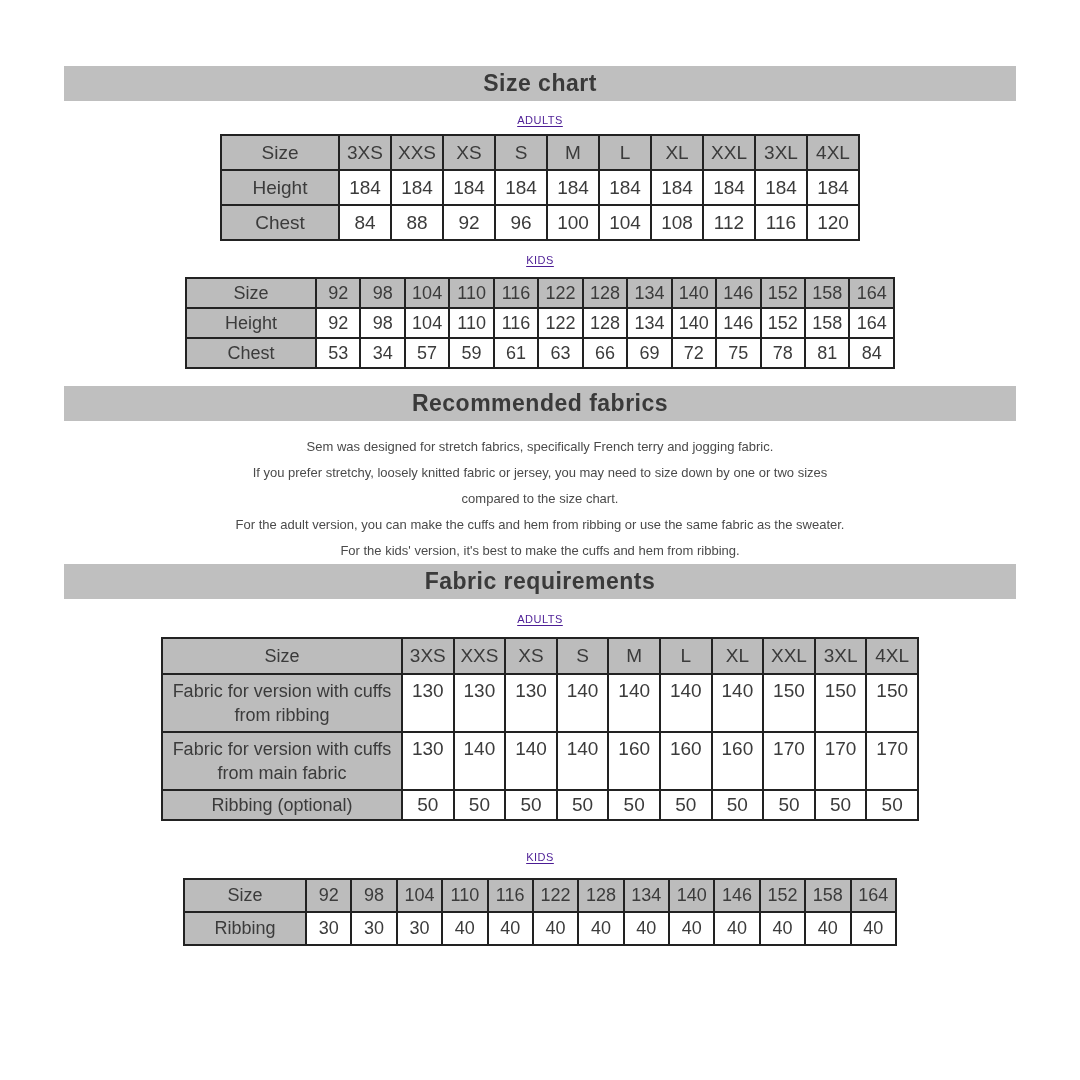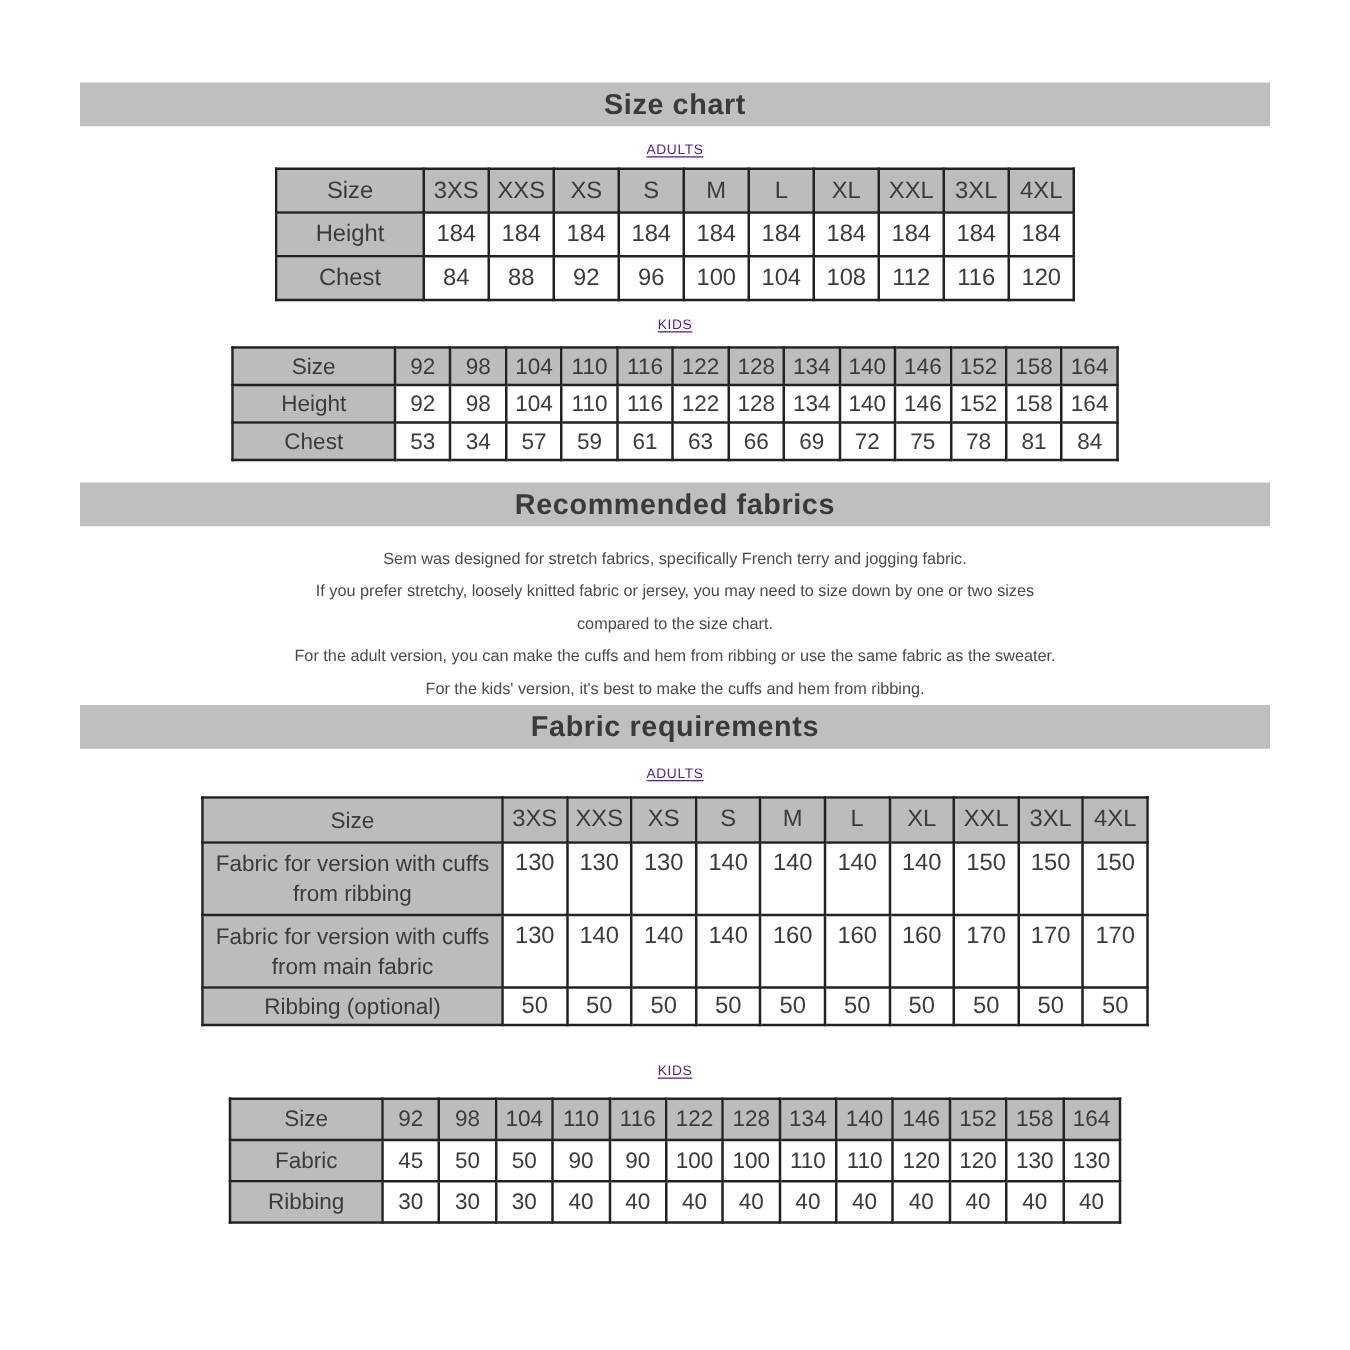--- a/index.html
+++ b/index.html
@@ -264,36 +264,20 @@
           <td class="hdr">122</td>
           <td class="hdr">128</td>
           <td class="hdr">134</td>
           <td class="hdr">140</td>
           <td class="hdr">146</td>
           <td class="hdr">152</td>
           <td class="hdr">158</td>
           <td class="hdr">164</td>
         </tr>
         <tr>
-          <td class="hdr row-label">Fabric</td>
-          <td>45</td>
-          <td>50</td>
-          <td>50</td>
-          <td>90</td>
-          <td>90</td>
-          <td>100</td>
-          <td>100</td>
-          <td>110</td>
-          <td>110</td>
-          <td>120</td>
-          <td>120</td>
-          <td>130</td>
-          <td>130</td>
-        </tr>
-        <tr>
           <td class="hdr row-label">Ribbing</td>
           <td>30</td>
           <td>30</td>
           <td>30</td>
           <td>40</td>
           <td>40</td>
           <td>40</td>
           <td>40</td>
           <td>40</td>
           <td>40</td>

